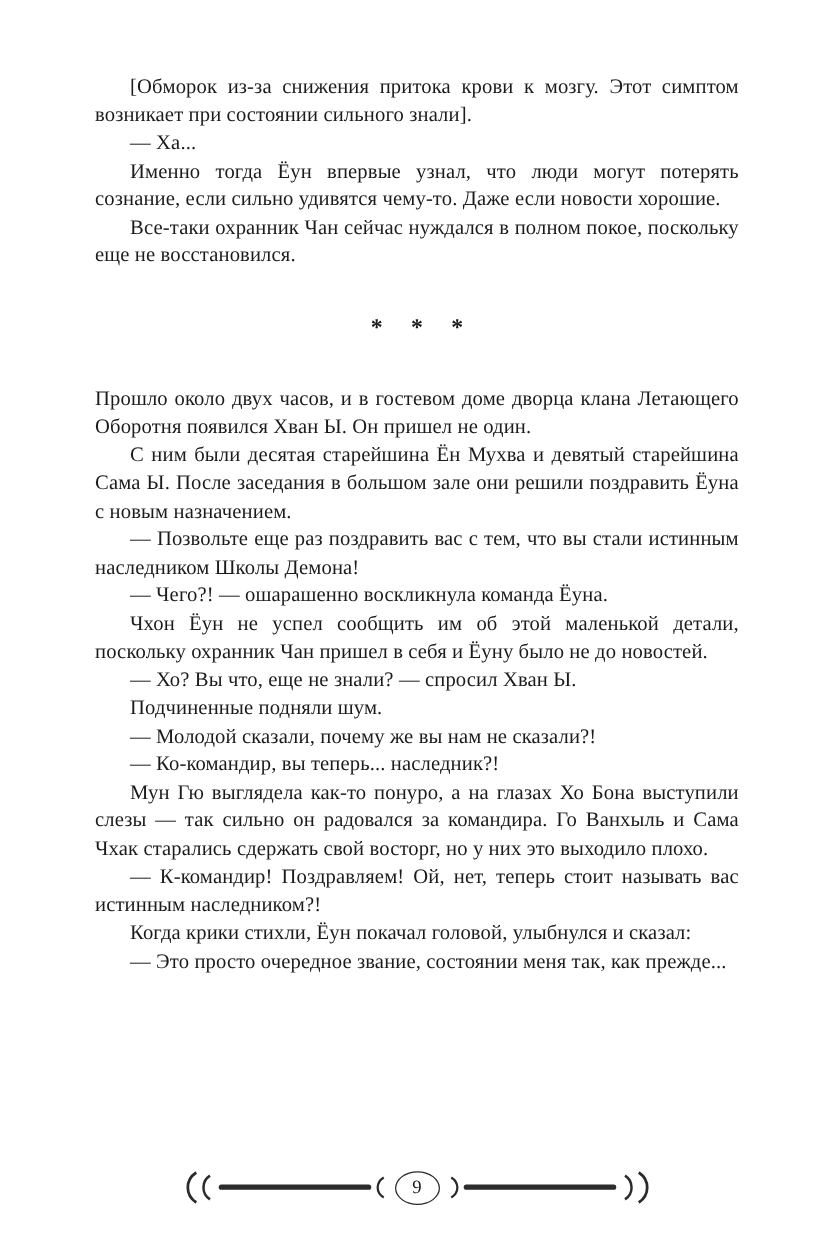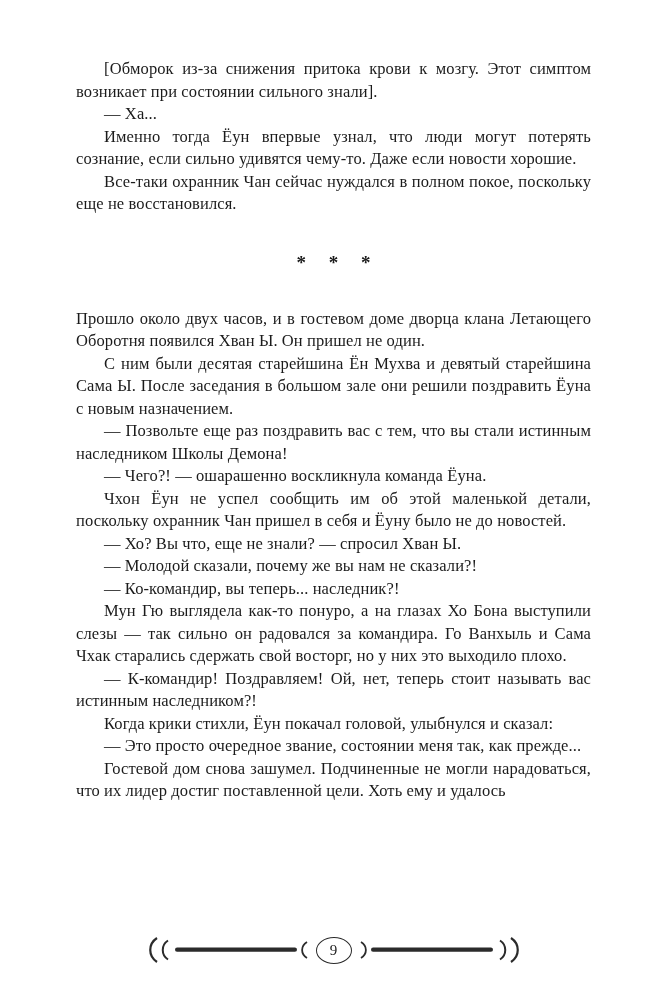--- a/index.html
+++ b/index.html
@@ -68,27 +68,27 @@
 
   <div class="separator">* * *</div>
 
   <section>
     <p class="para noindent">Прошло около двух часов, и в гостевом доме дворца клана Летающего Оборотня появился Хван Ы. Он пришел не один.</p>
     <p class="para">С ним были десятая старейшина Ён Мухва и девятый старейшина Сама Ы. После заседания в большом зале они решили поздравить Ёуна с новым назначением.</p>
     <p class="para">— Позвольте еще раз поздравить вас с тем, что вы стали истинным наследником Школы Демона!</p>
     <p class="para">— Чего?! — ошарашенно воскликнула команда Ёуна.</p>
     <p class="para">Чхон Ёун не успел сообщить им об этой маленькой детали, поскольку охранник Чан пришел в себя и Ёуну было не до новостей.</p>
     <p class="para">— Хо? Вы что, еще не знали? — спросил Хван Ы.</p>
+    <p class="para">Подчиненные подняли шум.</p>
     <p class="para">— Молодой сказали, почему же вы нам не сказали?!</p>
     <p class="para">— Ко-командир, вы теперь... наследник?!</p>
     <p class="para">Мун Гю выглядела как-то понуро, а на глазах Хо Бона выступили слезы — так сильно он радовался за командира. Го Ванхыль и Сама Чхак старались сдержать свой восторг, но у них это выходило плохо.</p>
     <p class="para">— К-командир! Поздравляем! Ой, нет, теперь стоит называть вас истинным наследником?!</p>
     <p class="para">Когда крики стихли, Ёун покачал головой, улыбнулся и сказал:</p>
     <p class="para">— Это просто очередное звание, состоянии меня так, как прежде...</p>
-    <p class="para">Гостевой дом снова зашумел. Подчиненные не могли нарадоваться, что их лидер достиг поставленной цели. Хоть ему и удалось</p>
   </section>
 </main>
 
 <footer class="page-footer">
   <svg class="orn" width="170" height="28" viewBox="0 0 170 28" xmlns="http://www.w3.org/2000/svg" fill="none" stroke="#2b2b2b">
     <path d="M16 2 C7 8 7 20 16 26" stroke-width="2.2"></path>
     <path d="M27 4.5 C20 9 20 19 27 23.5" stroke-width="2"></path>
     <rect x="34" y="11.6" width="122" height="4.2" rx="2.1" fill="#2b2b2b" stroke="none"></rect>
     <path d="M166 6 C159.5 10 159.5 18 166 22" stroke-width="1.8"></path>
   </svg>

